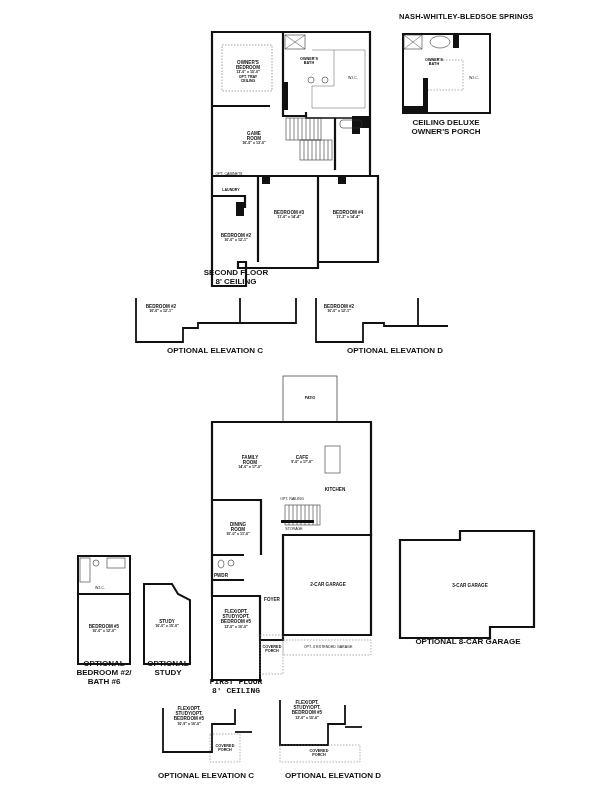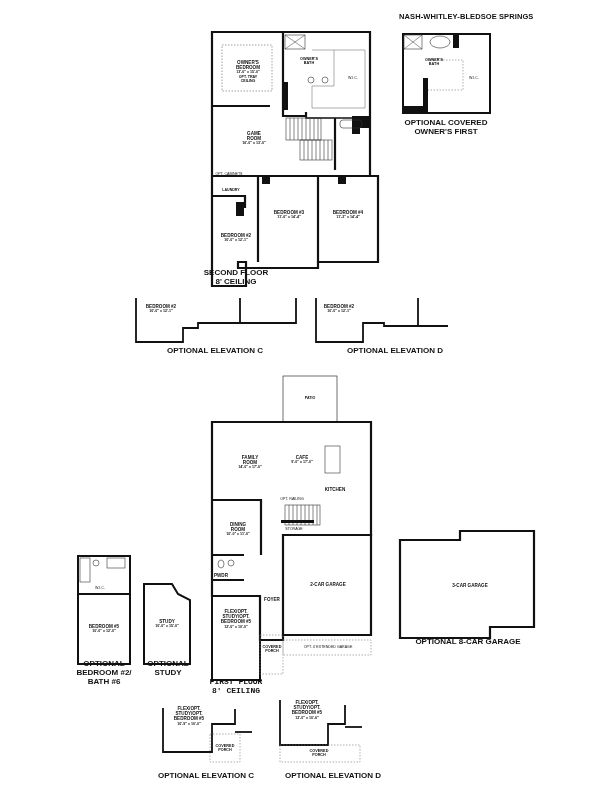--- a/index.html
+++ b/index.html
@@ -149,22 +149,22 @@
   <span>SECOND FLOOR</span><br>
   <span>8' CEILING</span>
 </div>
 
 <div class="abs room" style="left:421px;top:58px;width:26px;font-size:3.8px;line-height:4.3px;">
   <span>OWNER'S</span><br>
   <span>BATH</span>
 </div>
 <div class="abs dim" style="left:467px;top:76px;width:14px;">W.I.C.</div>
 <div class="abs cap" style="left:396px;top:118px;width:100px;">
-  <span>OPTIONAL COVERED</span><br>
-  <span>OWNER'S FIRST</span>
+  <span>CEILING DELUXE</span><br>
+  <span>OWNER'S PORCH</span>
 </div>
 
 <div class="abs room" style="left:140px;top:304px;width:42px;">
   <span>BEDROOM #2</span>
   <span class="dim">10'-0" x 12'-1"</span>
 </div>
 <div class="abs cap" style="left:150px;top:346px;width:130px;">OPTIONAL ELEVATION C</div>
 <div class="abs room" style="left:318px;top:304px;width:42px;">
   <span>BEDROOM #2</span>
   <span class="dim">10'-0" x 12'-1"</span>

